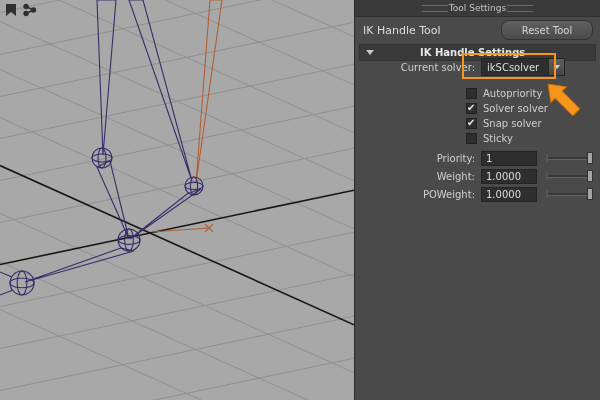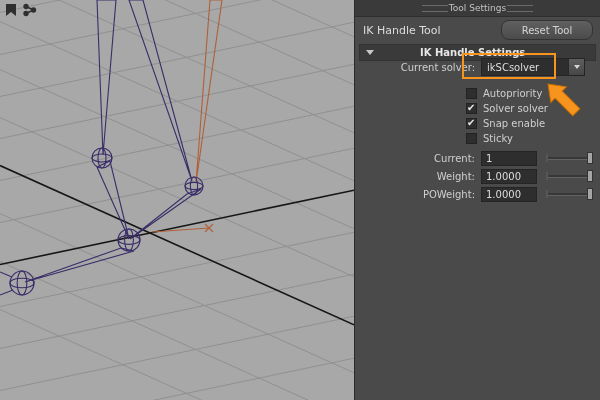--- a/index.html
+++ b/index.html
@@ -24,21 +24,21 @@
   .reset-btn{width:90px;height:18px;background:linear-gradient(#606060,#4b4b4b);border:1px solid #333;border-radius:8px;
     color:#d5d5d5;font-size:10px;display:flex;align-items:center;justify-content:center;}
   .section-header{position:absolute;left:4px;right:4px;top:44px;height:17px;background:#3a3a3a;border:1px solid #333;
     display:flex;align-items:center;gap:6px;padding-left:6px;box-sizing:border-box;}
   .tri-down{width:0;height:0;border-left:4px solid transparent;border-right:4px solid transparent;border-top:5px solid #c9c9c9;}
   .section-title{font-size:10px;font-weight:bold;color:#e6e6e6;padding-left:40px;}
   .row{position:absolute;left:0;right:7px;display:flex;align-items:center;}
   .rlabel{width:120px;text-align:right;font-size:10px;color:#cfcfcf;flex:none;}
   
   .solver-row{top:57px;height:20px;}
-  .dropdown{margin-left:6px;width:104px;height:18px;display:flex;background:#2e2e2e;border:1px solid #242424;box-sizing:border-box;}
+  .dropdown{margin-left:6px;width:84px;height:18px;display:flex;background:#2e2e2e;border:1px solid #242424;box-sizing:border-box;}
   .dropdown .dval{flex:1;font-size:10px;color:#dddddd;display:flex;align-items:center;padding-left:5px;}
   .dropdown .darrow{width:15px;background:linear-gradient(#5e5e5e,#474747);border-left:1px solid #2a2a2a;display:flex;align-items:center;justify-content:center;}
   .chev{width:0;height:0;border-left:3.5px solid transparent;border-right:3.5px solid transparent;border-top:4px solid #d6d6d6;}
   .hl-box{position:absolute;left:107px;top:53px;width:94px;height:26px;border:2px solid var(--accent,#f7941e);box-sizing:border-box;pointer-events:none;}
   
   .check-row{position:absolute;left:111px;height:13px;display:flex;align-items:flex-end;gap:6px;}
   .checkbox{width:11px;height:11px;background:#2e2e2e;border:1px solid #222;box-sizing:border-box;position:relative;flex:none;}
   .checkbox.checked::after{content:"✔";position:absolute;left:0px;top:-2px;font-size:10px;color:#e9e9e9;}
   .check-label{font-size:10px;color:#cfcfcf;}
   
@@ -174,29 +174,29 @@
   <div class="check-row" style="top:86px">
     <span class="checkbox"></span>
     <span class="check-label">Autopriority</span>
   </div>
   <div class="check-row" style="top:101px">
     <span class="checkbox checked"></span>
     <span class="check-label">Solver solver</span>
   </div>
   <div class="check-row" style="top:116px">
     <span class="checkbox checked"></span>
-    <span class="check-label">Snap enable</span>
+    <span class="check-label">Snap solver</span>
   </div>
   <div class="check-row" style="top:131px">
     <span class="checkbox"></span>
     <span class="check-label">Sticky</span>
   </div>
 
   <div class="row field-row" style="top:150px">
-    <span class="rlabel">Current:</span>
+    <span class="rlabel">Priority:</span>
     <div class="field">1</div>
     <div class="slider">
       <div class="track"></div>
       <div class="tick"></div>
       <div class="handle"></div>
     </div>
   </div>
   <div class="row field-row" style="top:168px">
     <span class="rlabel">Weight:</span>
     <div class="field">1.0000</div>

